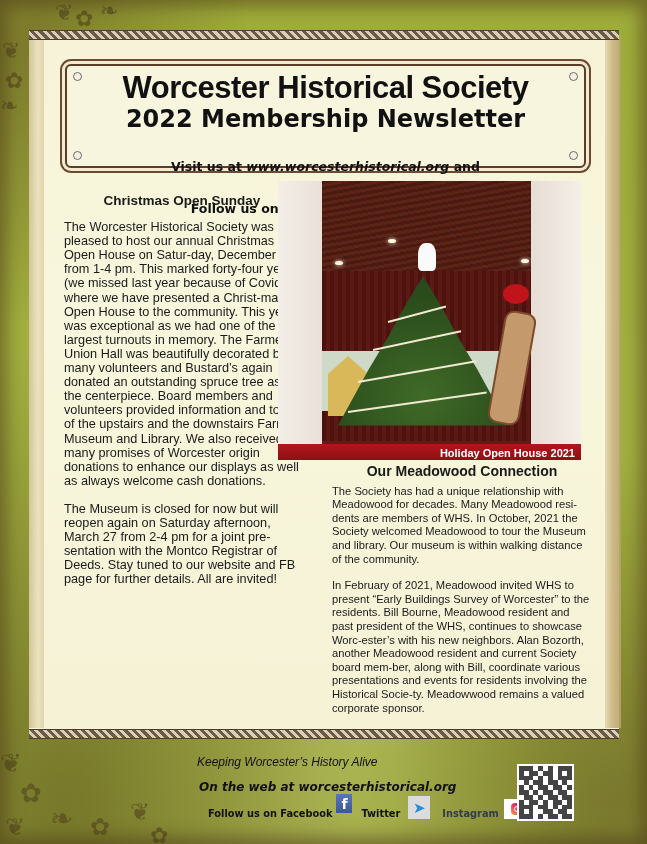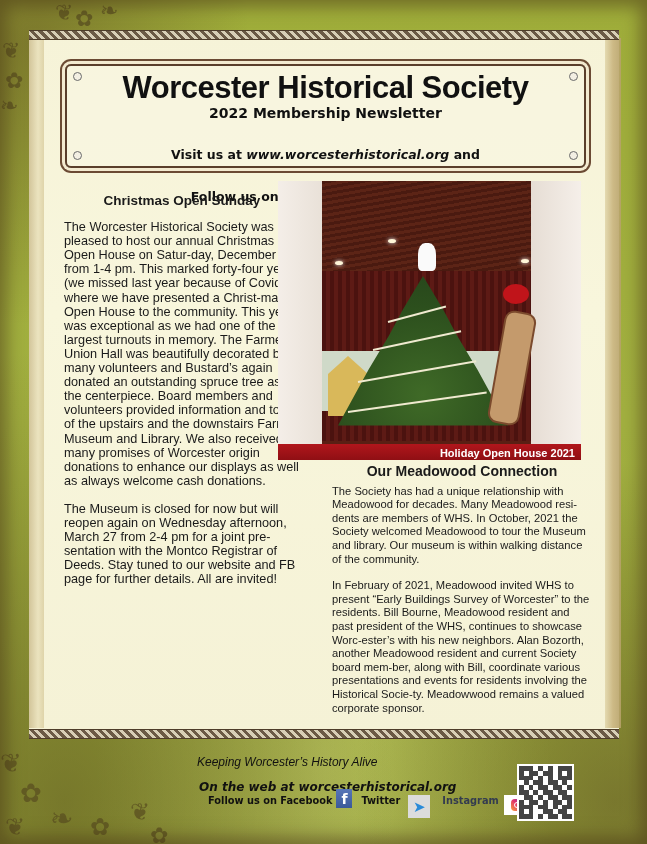--- a/index.html
+++ b/index.html
@@ -60,21 +60,21 @@
   .rivet {
     position:absolute; width:7px; height:7px; border-radius:50%;
     border:1.5px solid #6a6a6a; background:#f3efe3;
   }
   .title {
     margin-top:4px; font-family:Liberation Sans, sans-serif; font-weight:bold;
     font-size:31px; letter-spacing:-0.5px; color:#111;
   }
   .subtitle {
     margin-top:-1px; font-family:"DejaVu Sans", sans-serif; font-weight:bold;
-    font-size:14px; color:#111;
+    font-size:24px; color:#111;
   }
   .visit {
     font-family:"DejaVu Sans", sans-serif; font-weight:bold; font-size:12.5px; color:#111;
     line-height:17px;
     margin-top:25px;
   }
   .visit i { font-style:italic; }
 
   
   .col-left {
@@ -132,21 +132,21 @@
 
   
   .tagline {
     position:absolute; left:197px; top:755px; font-style:italic; font-size:12px; color:#111;
   }
   .web {
     position:absolute; left:199px; top:780px; font-style:italic; font-weight:bold;
     font-family:"DejaVu Sans", sans-serif; font-size:12px; color:#111;
   }
   .follow-row {
-    position:absolute; left:208px; top:795px; height:24px; display:flex; align-items:flex-start;
+    position:absolute; left:208px; top:795px; height:24px; display:flex; align-items:flex-end;
     font-family:"DejaVu Sans", sans-serif; font-weight:bold; font-size:9.8px; color:#111;
   }
   .social-icon {
     display:inline-flex; align-items:center; justify-content:center; color:#fff; font-weight:bold;
   }
   .fb { width:16px; height:19px; background:linear-gradient(180deg,#5876b8,#3b5998); font-size:14px; margin:0 9px 0 4px; position:relative; top:-6px; }
   .tw { width:22px; height:23px; background:#dcdcdc; margin:0 12px 0 8px; }
   .tw span { color:#2a8bd8; font-size:15px; }
   .ig { width:27px; height:20px; background:#fff; margin-left:5px; }
   .ig span { display:block; width:12px; height:12px; border-radius:4px;
@@ -199,21 +199,21 @@
   <div class="subtitle">2022 Membership Newsletter</div>
   <div class="visit">
     <span>Visit us at </span><i>www.worcesterhistorical.org</i><span> and</span>
   </div>
   <div class="visit">Follow us on Township and Instagram.</div>
 </div>
 
 <div class="col-left">
   <div class="section-title">Christmas Open Sunday</div>
   <p>The Worcester Historical Society was pleased to host our annual Christmas Open House on Satur-day, December 4th from 1-4 pm. This marked forty-four years (we missed last year because of Covid) where we have presented a Christ-mas Open House to the community. This year was exceptional as we had one of the largest turnouts in memory. The Farmers’ Union Hall was beautifully decorated by many volunteers and Bustard’s again donated an outstanding spruce tree as the centerpiece. Board members and volunteers provided information and tours of the upstairs and the downstairs Farm Museum and Library. We also received many promises of Worcester origin donations to enhance our displays as well as always welcome cash donations.</p>
-  <p>The Museum is closed for now but will reopen again on Wednesday afternoon, March 27 from 2-4 pm for a joint pre-sentation with the Montco Registrar of Deeds. Stay tuned to our website and FB page for further details. All are invited!</p>
+  <p>The Museum is closed for now but will reopen again on Saturday afternoon, March 27 from 2-4 pm for a joint pre-sentation with the Montco Registrar of Deeds. Stay tuned to our website and FB page for further details. All are invited!</p>
 </div>
 
 <div class="photo">
   <div class="wall-l"></div>
   <div class="wall-r"></div>
   <div class="ceiling"></div>
   <div class="curtain"></div>
   <span class="light" style="left:110px;top:58px;"></span>
   <span class="light" style="left:57px;top:80px;"></span>
   <span class="light" style="left:243px;top:78px;"></span>

